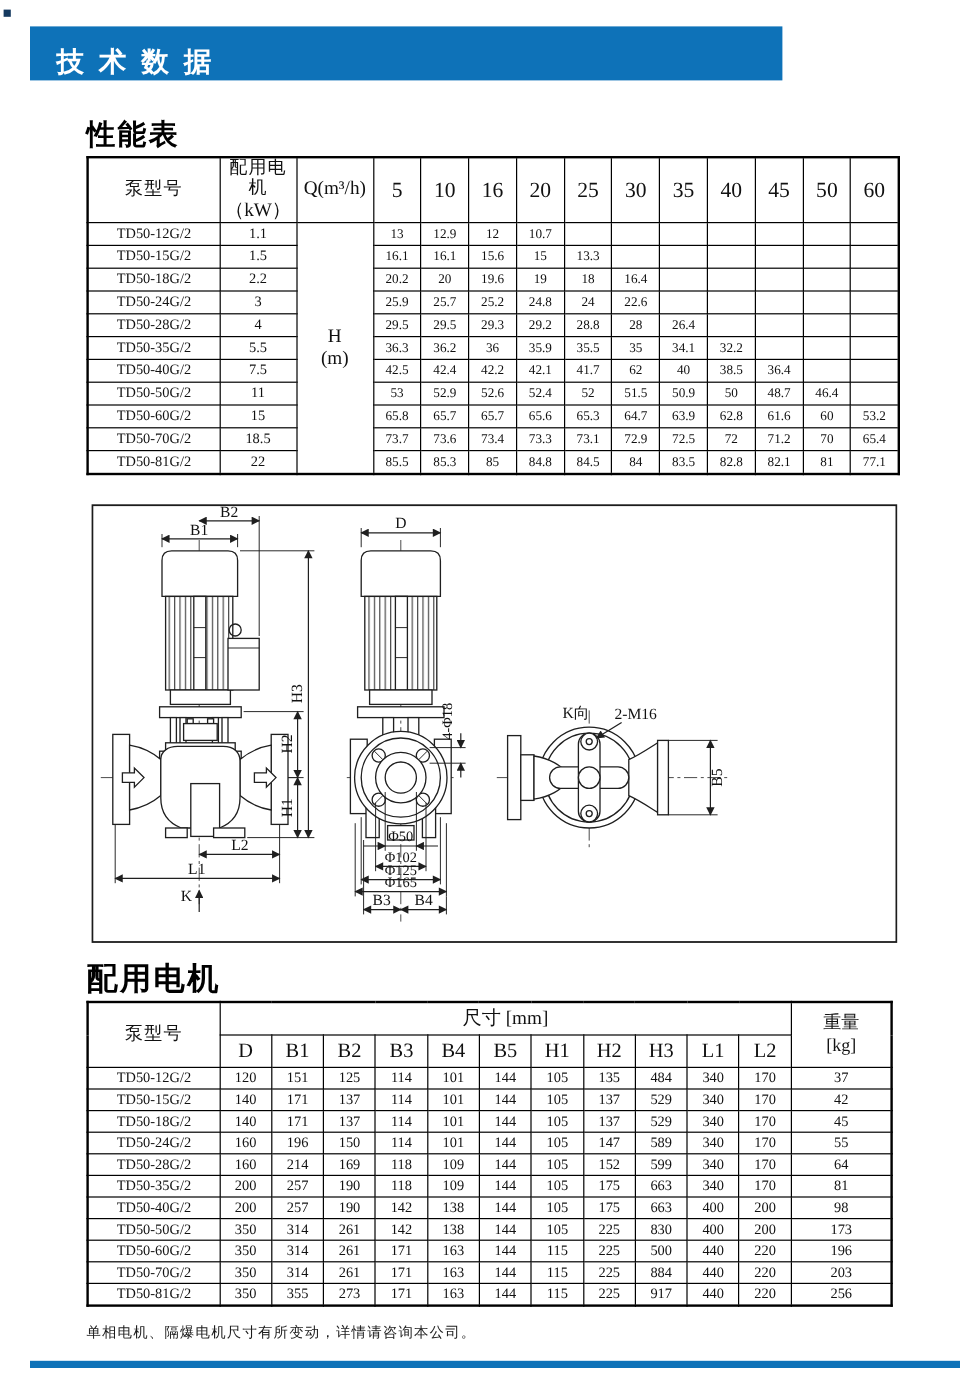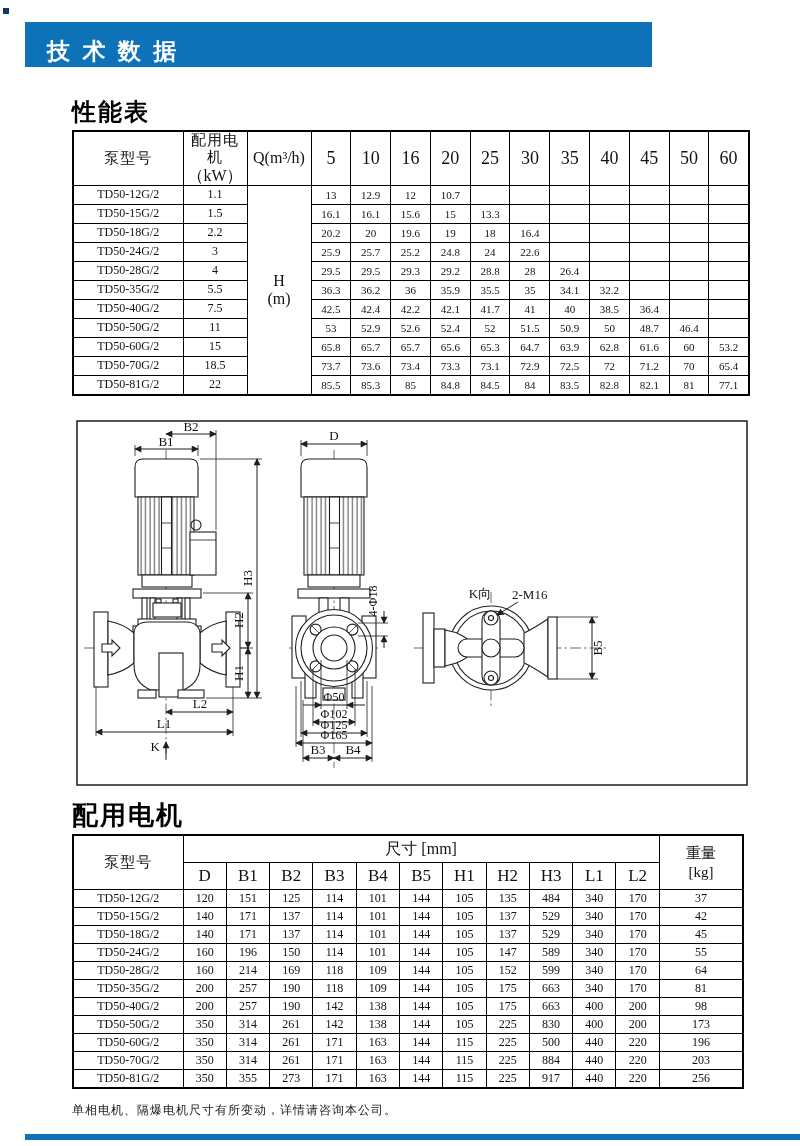--- a/index.html
+++ b/index.html
@@ -188,21 +188,21 @@
           <td class="cell val"></td>
         </tr>
         <tr>
           <td class="cell model">TD50-40G/2</td>
           <td class="cell power">7.5</td>
           <td class="cell val">42.5</td>
           <td class="cell val">42.4</td>
           <td class="cell val">42.2</td>
           <td class="cell val">42.1</td>
           <td class="cell val">41.7</td>
-          <td class="cell val">41</td>
+          <td class="cell val">62</td>
           <td class="cell val">40</td>
           <td class="cell val">38.5</td>
           <td class="cell val">36.4</td>
           <td class="cell val"></td>
           <td class="cell val"></td>
         </tr>
         <tr>
           <td class="cell model">TD50-50G/2</td>
           <td class="cell power">11</td>
           <td class="cell val">53</td>

